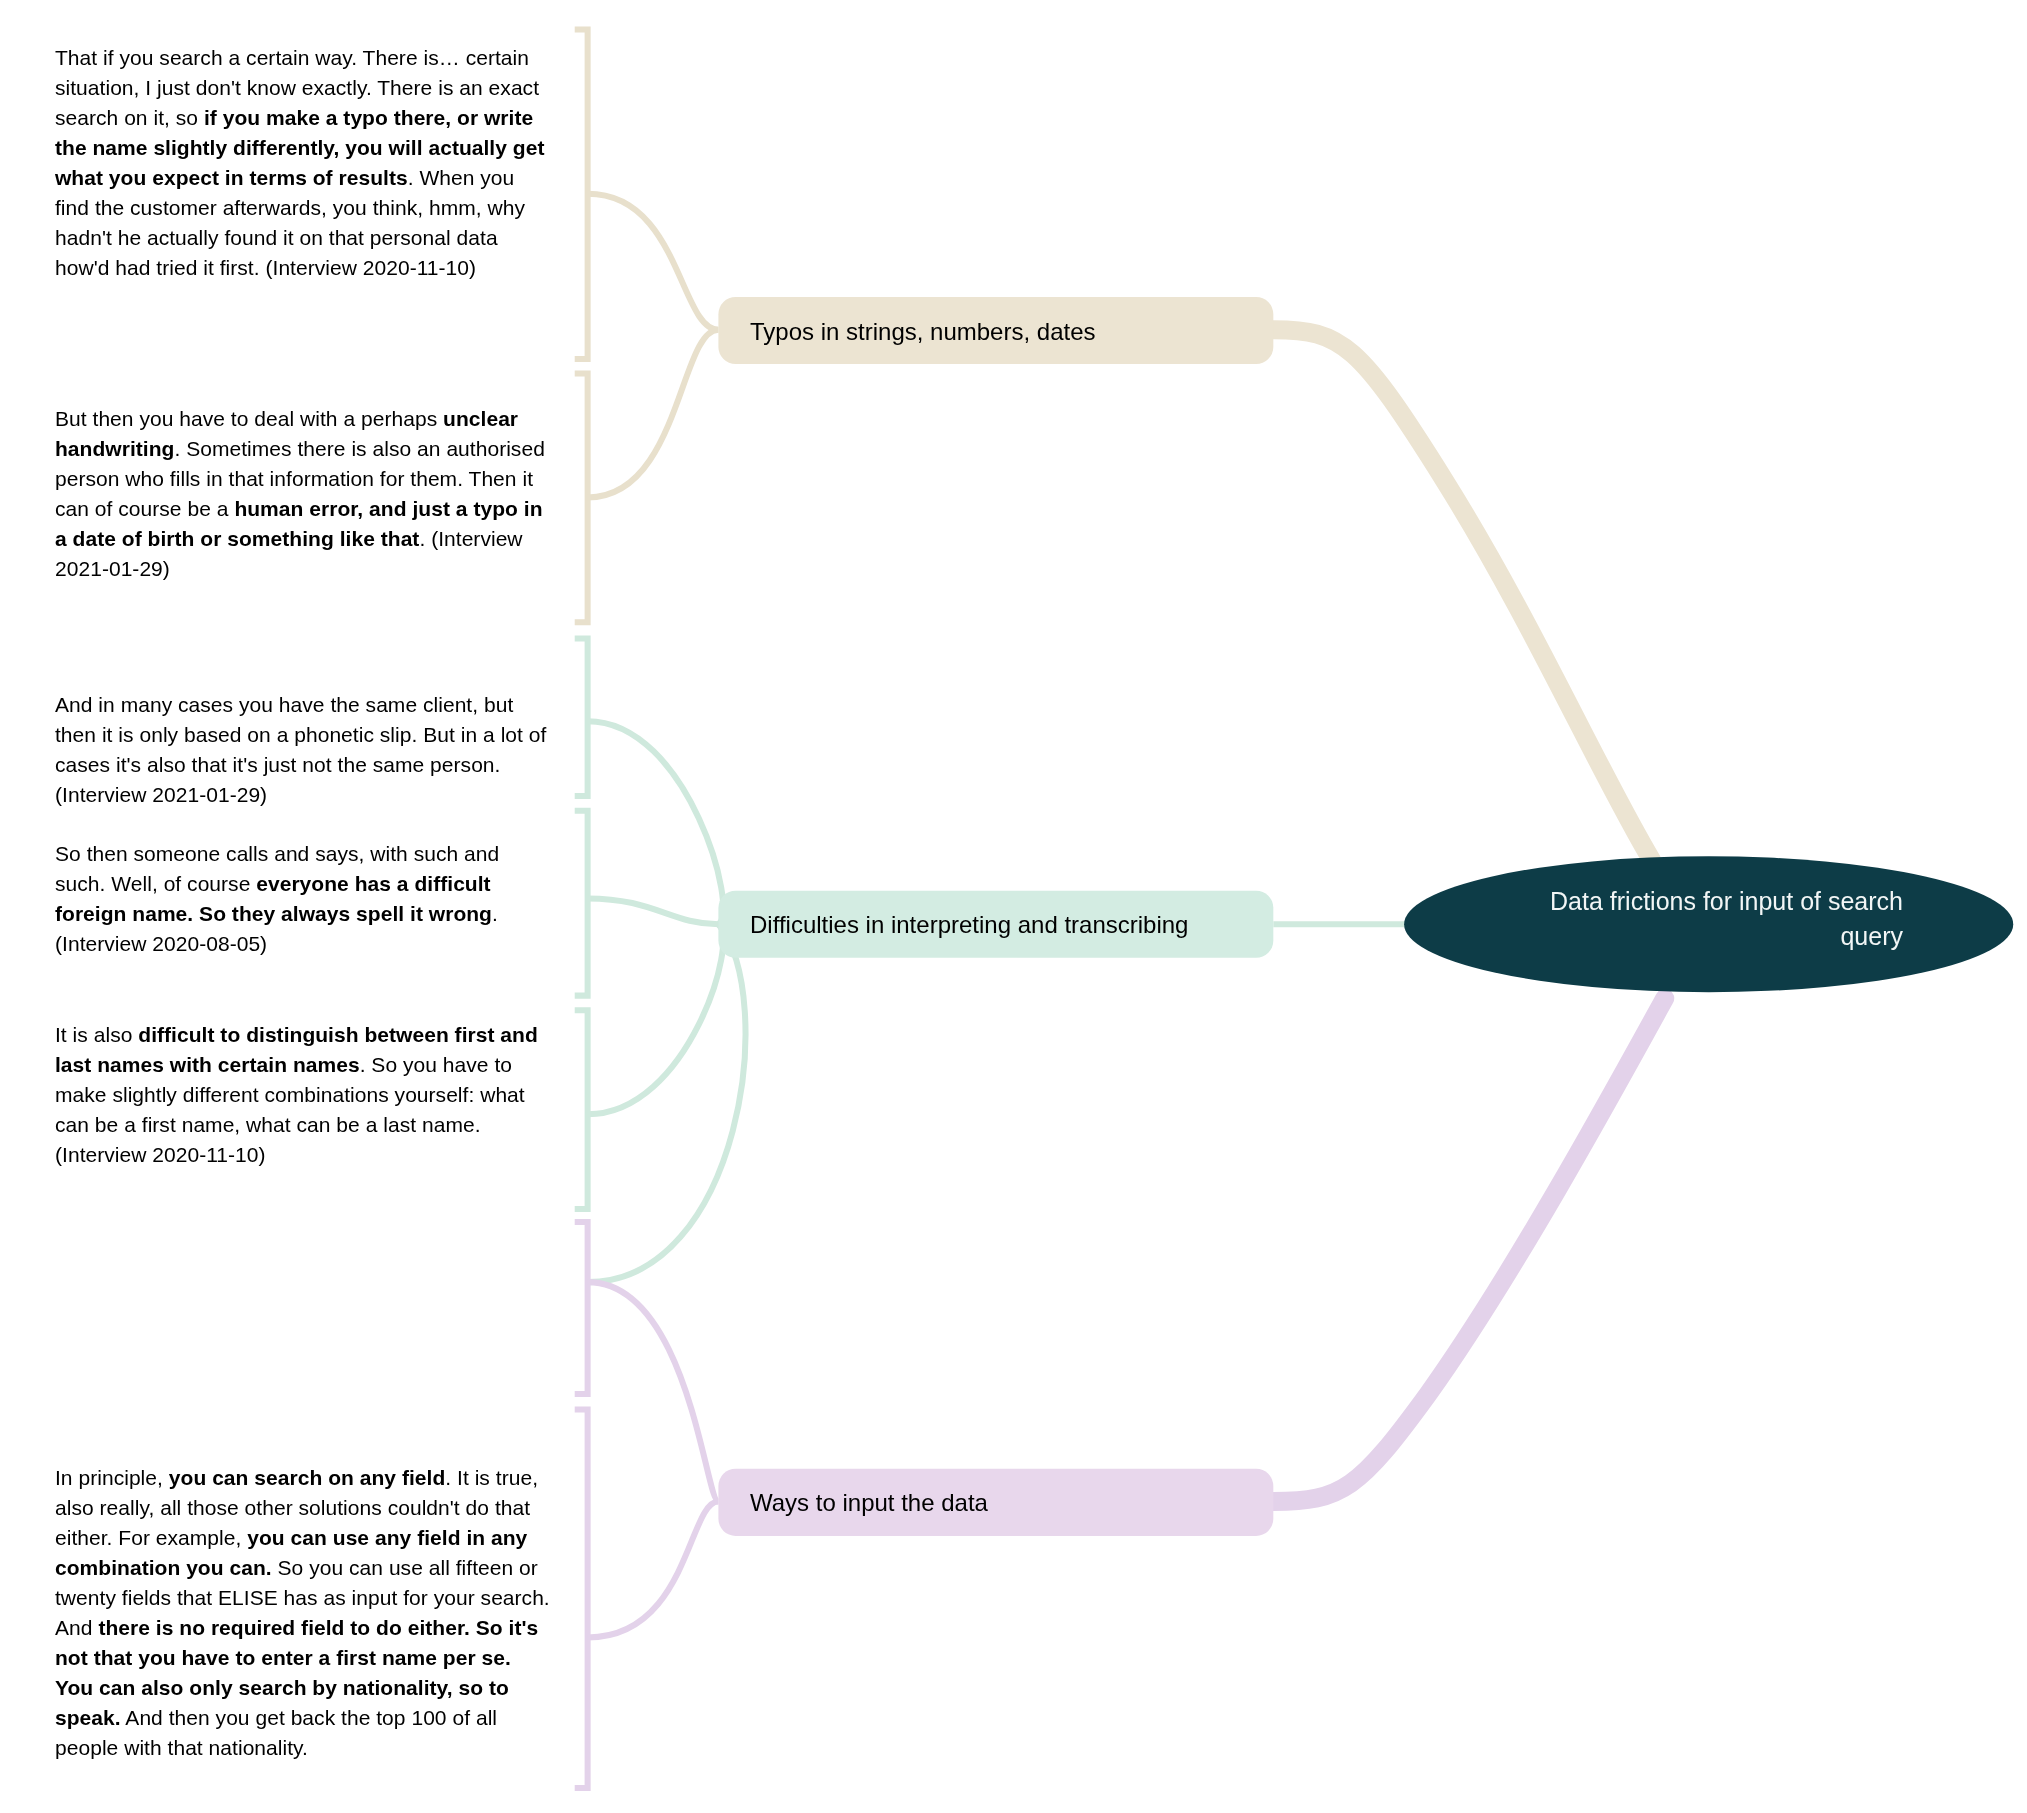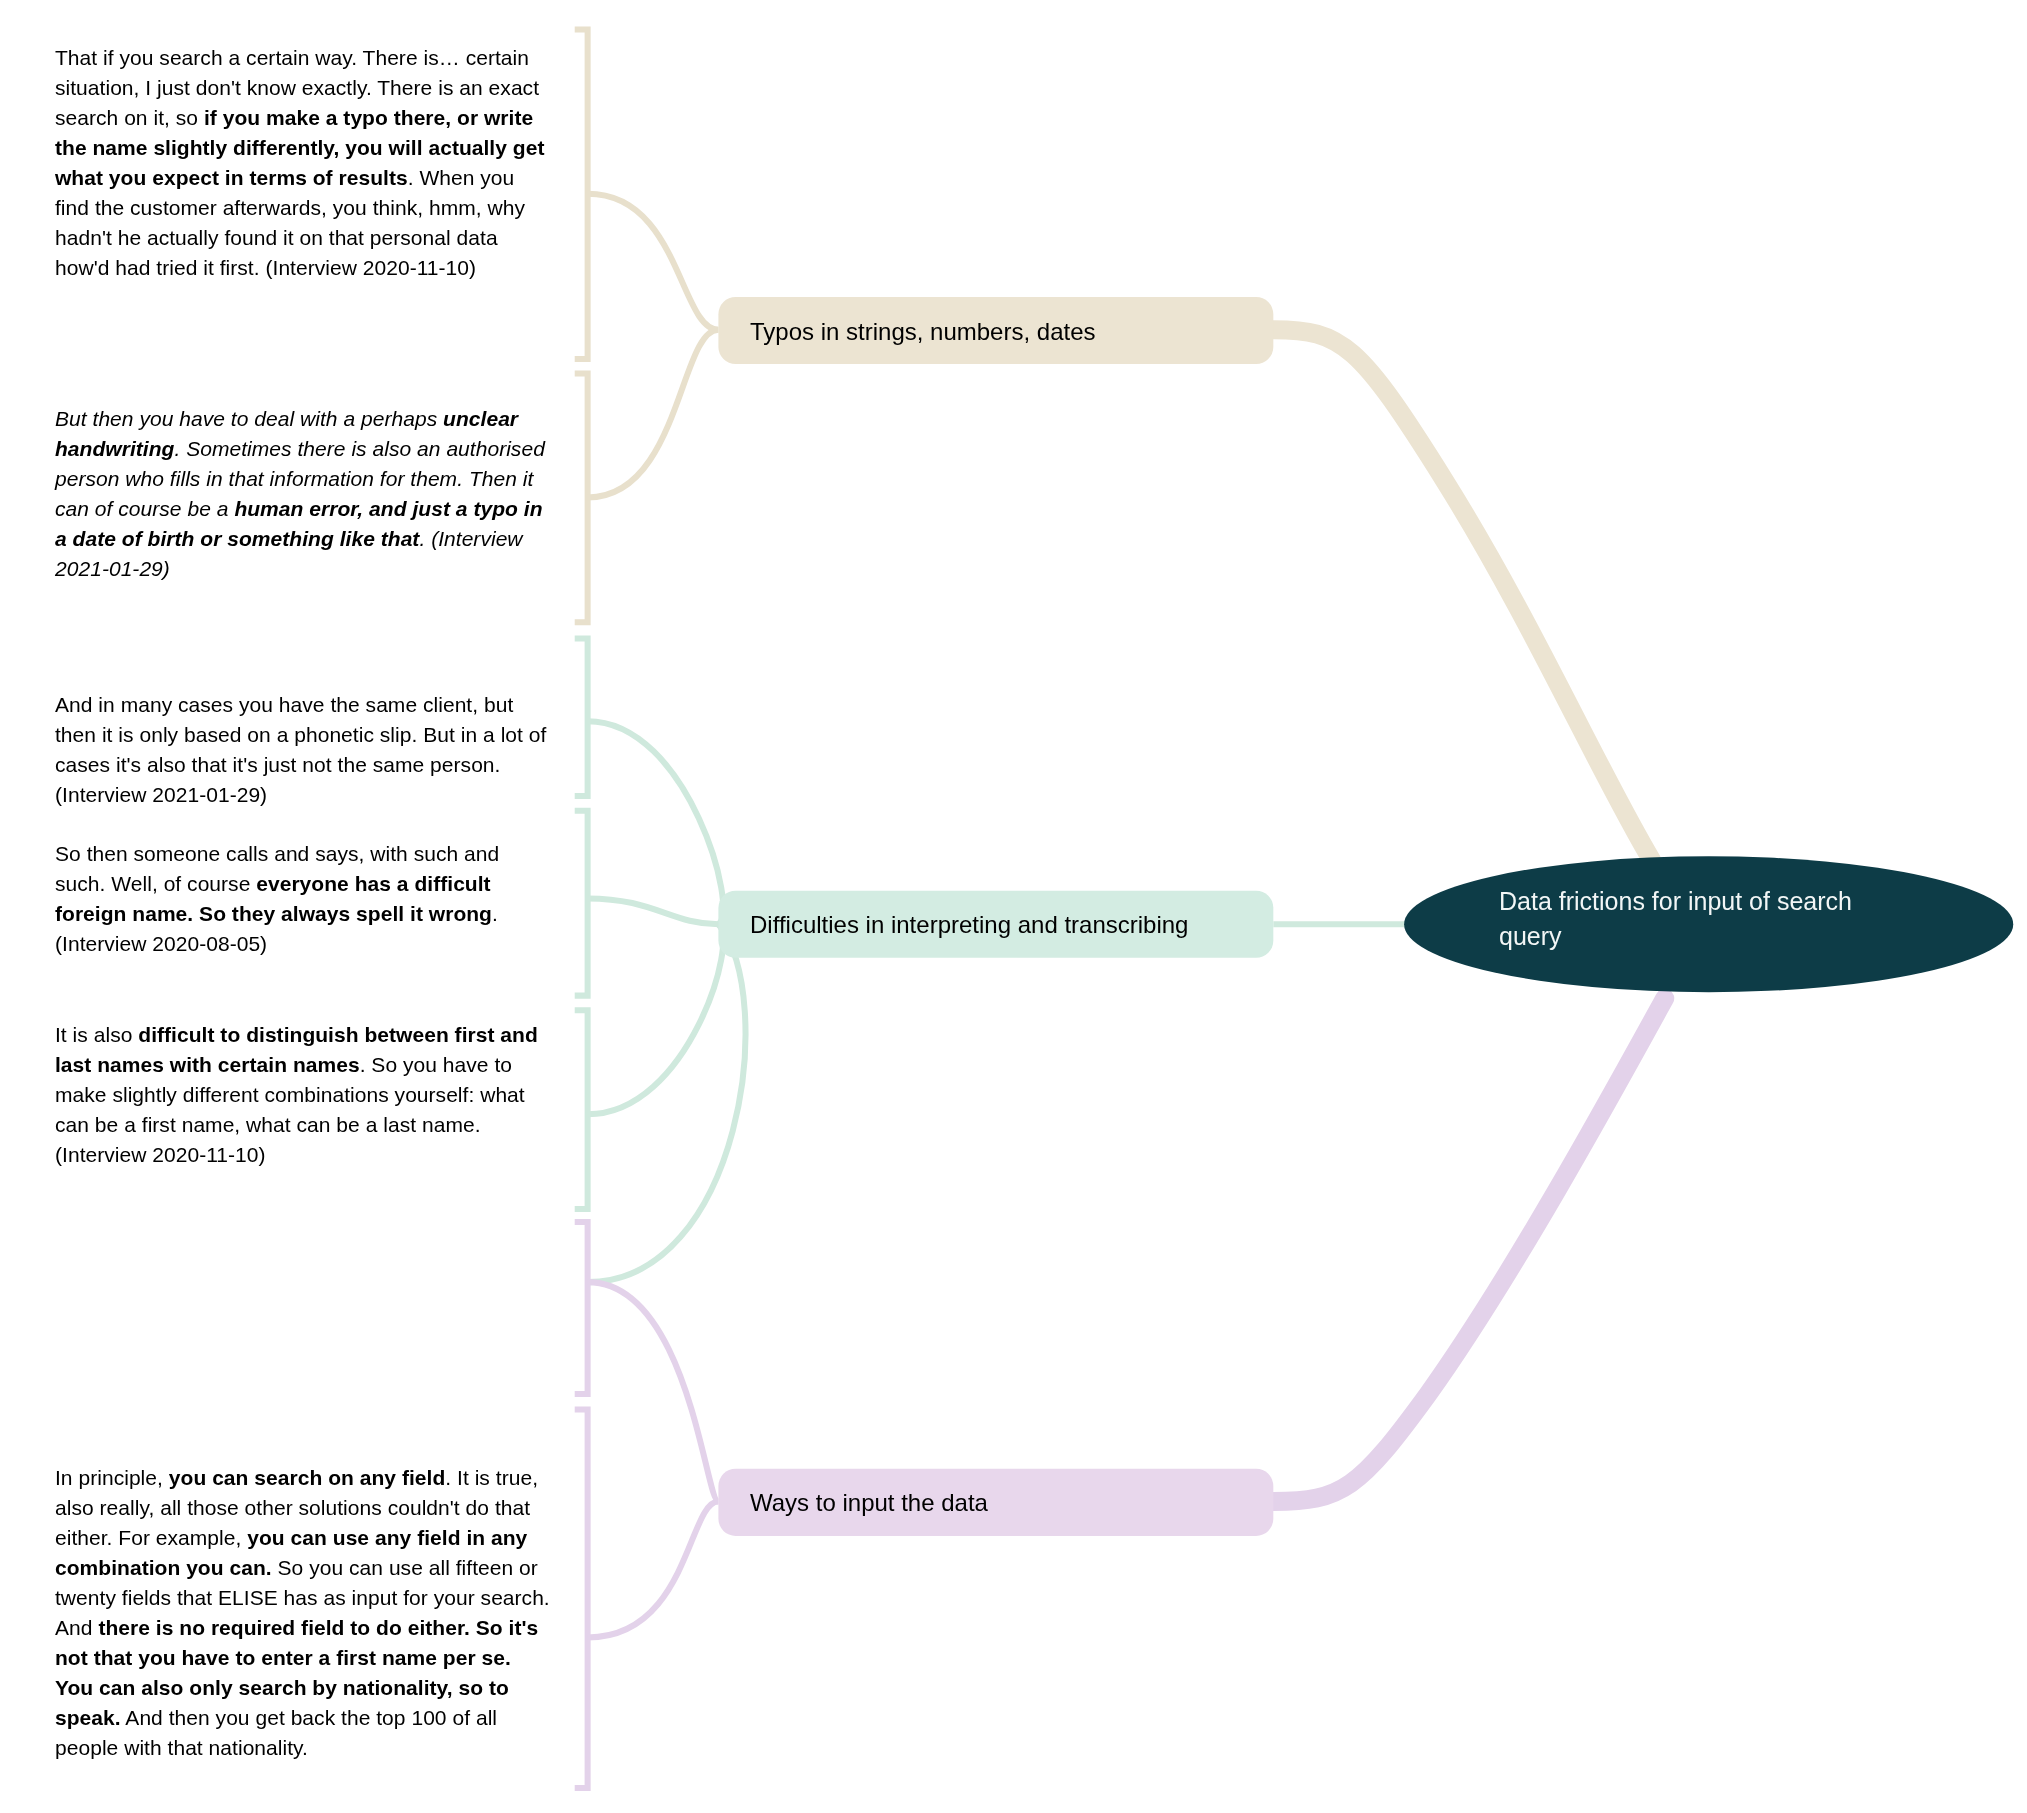--- a/index.html
+++ b/index.html
@@ -107,26 +107,26 @@
     </g>
     <g>
       <rect x="835" y="1707" width="645" height="78" rx="20" ry="20" fill="#e8d7ec"></rect>
     </g>
     <g>
       <ellipse cx="1986" cy="1074" rx="354" ry="79" fill="#0d3c47"></ellipse>
     </g>
   </svg>
 
   <div class="quote" style="top:43px;"><span>That if you search a certain way. There is… certain situation, I just don't know exactly. There is an exact search on it, so </span><b>if you make a typo there, or write the name slightly differently, you will actually get what you expect in terms of results</b><span>. When you find the customer afterwards, you think, hmm, why hadn't he actually found it on that personal data how'd had tried it first. (Interview 2020-11-10)</span></div>
-  <div class="quote" style="top:404px;font-style:italic;"><span>But then you have to deal with a perhaps </span><b>unclear handwriting</b><span>. Sometimes there is also an authorised person who fills in that information for them. Then it can of course be a </span><b>human error, and just a typo in a date of birth or something like that</b><span>. (Interview 2021-01-29)</span></div>
+  <div class="quote" style="top:404px;"><span>But then you have to deal with a perhaps </span><b>unclear handwriting</b><span>. Sometimes there is also an authorised person who fills in that information for them. Then it can of course be a </span><b>human error, and just a typo in a date of birth or something like that</b><span>. (Interview 2021-01-29)</span></div>
   <div class="quote" style="top:690px;"><span>And in many cases you have the same client, but then it is only based on a phonetic slip. But in a lot of cases it's also that it's just not the same person. (Interview 2021-01-29)</span></div>
   <div class="quote" style="top:839px;"><span>So then someone calls and says, with such and such. Well, of course </span><b>everyone has a difficult foreign name. So they always spell it wrong</b><span>. (Interview 2020-08-05)</span></div>
   <div class="quote" style="top:1020px;"><span>It is also </span><b>difficult to distinguish between first and last names with certain names</b><span>. So you have to make slightly different combinations yourself: what can be a first name, what can be a last name. (Interview 2020-11-10)</span></div>
   <div class="quote" style="top:1463px;"><span>In principle, </span><b>you can search on any field</b><span>. It is true, also really, all those other solutions couldn't do that either. For example, </span><b>you can use any field in any combination you can.</b><span> So you can use all fifteen or twenty fields that ELISE has as input for your search. And </span><b>there is no required field to do either. So it's not that you have to enter a first name per se. You can also only search by nationality, so to speak.</b><span> And then you get back the top 100 of all people with that nationality.</span></div>
 
   <div class="node-label" style="left:750px; top:317px;">Typos in strings, numbers, dates</div>
   <div class="node-label" style="left:750px; top:910px;">Difficulties in interpreting and transcribing</div>
   <div class="node-label" style="left:750px; top:1488px;">Ways to input the data</div>
 
-  <div class="root-label" style="left:1499px; top:884px; width:404px;">Data frictions for input of search query</div>
+  <div class="root-label" style="left:1499px; top:884px; width:404px;text-align:right;">Data frictions for input of search query</div>
 
 </div>
 
 
 </body></html>

